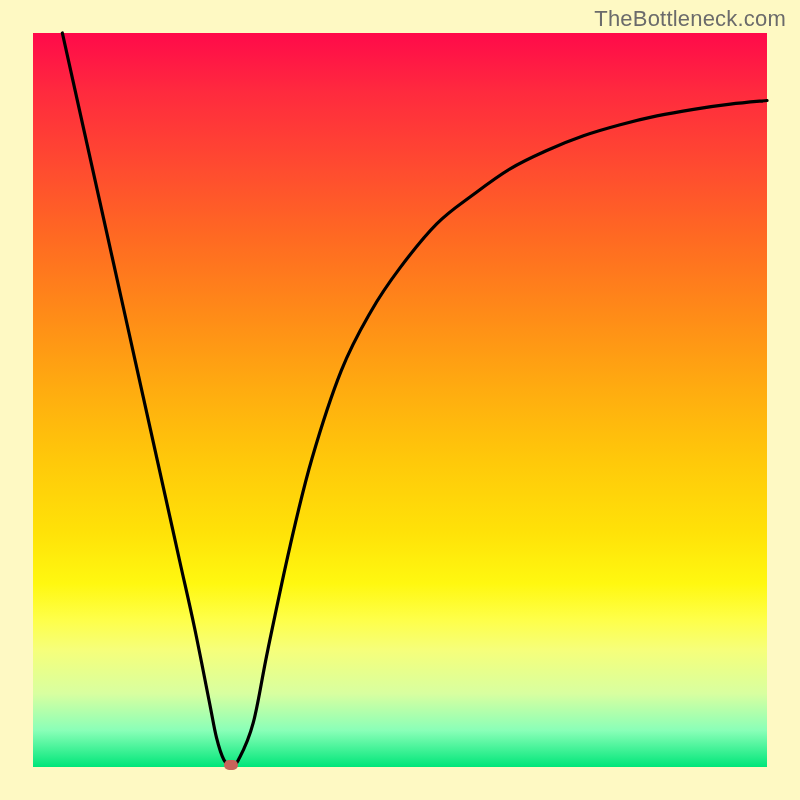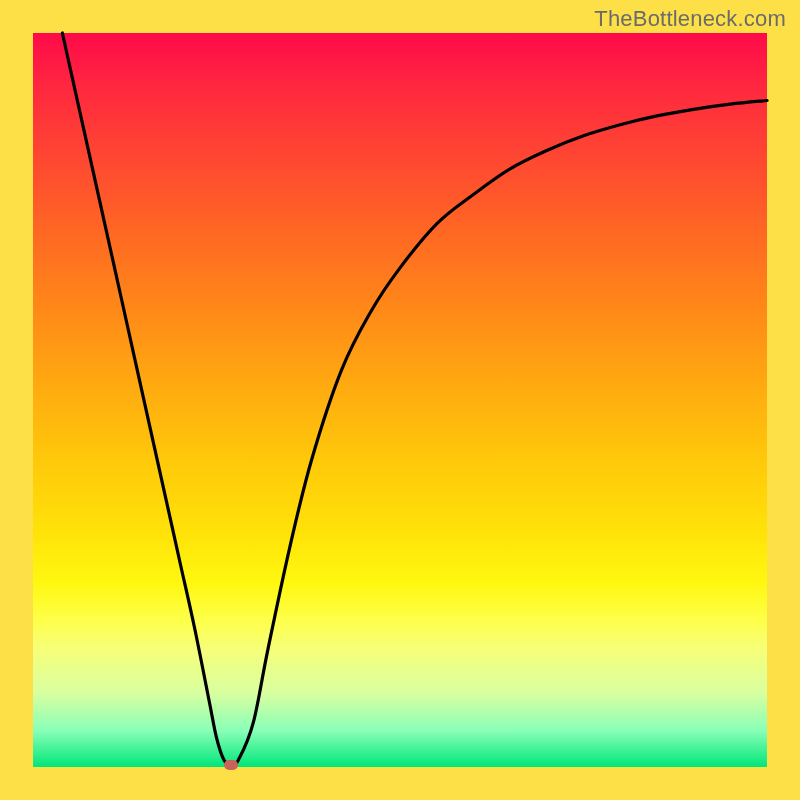--- a/index.html
+++ b/index.html
@@ -8,21 +8,21 @@
     width: 800px;
     height: 800px;
     background: #000;
     overflow: hidden;
     font-family: Arial, Helvetica, sans-serif;
   }
   .frame {
     position: relative;
     width: 800px;
     height: 800px;
-    background: #fde047;
+    background: #fef9c3;
   }
   .plot-area {
     position: absolute;
     left: 33px;
     top: 33px;
     width: 734px;
     height: 734px;
     
     background: linear-gradient(to bottom,
       #ff0a4a 0%,

